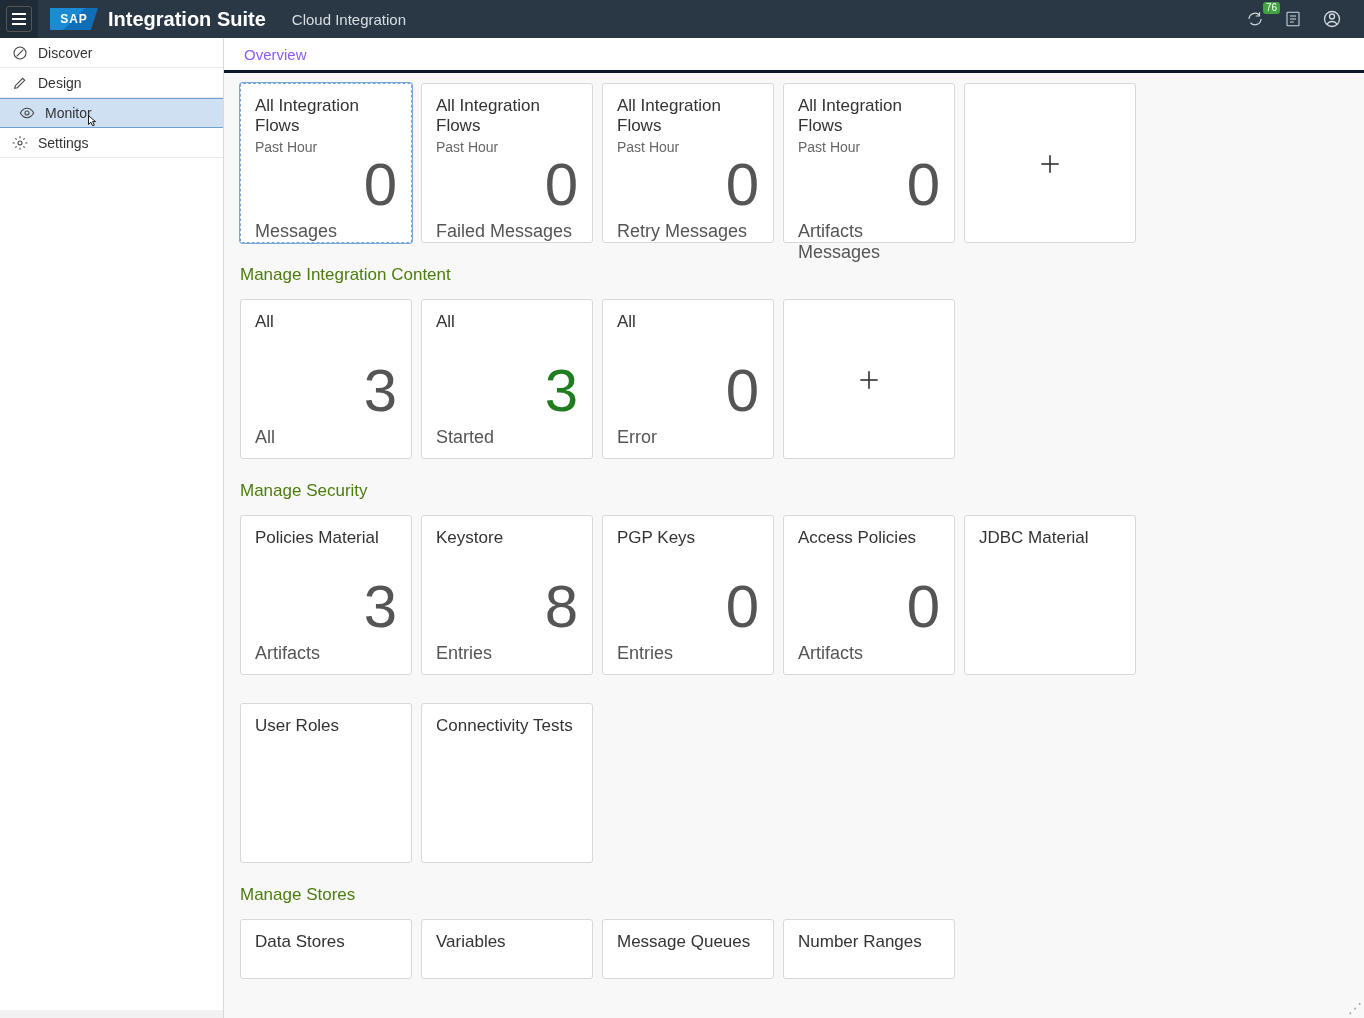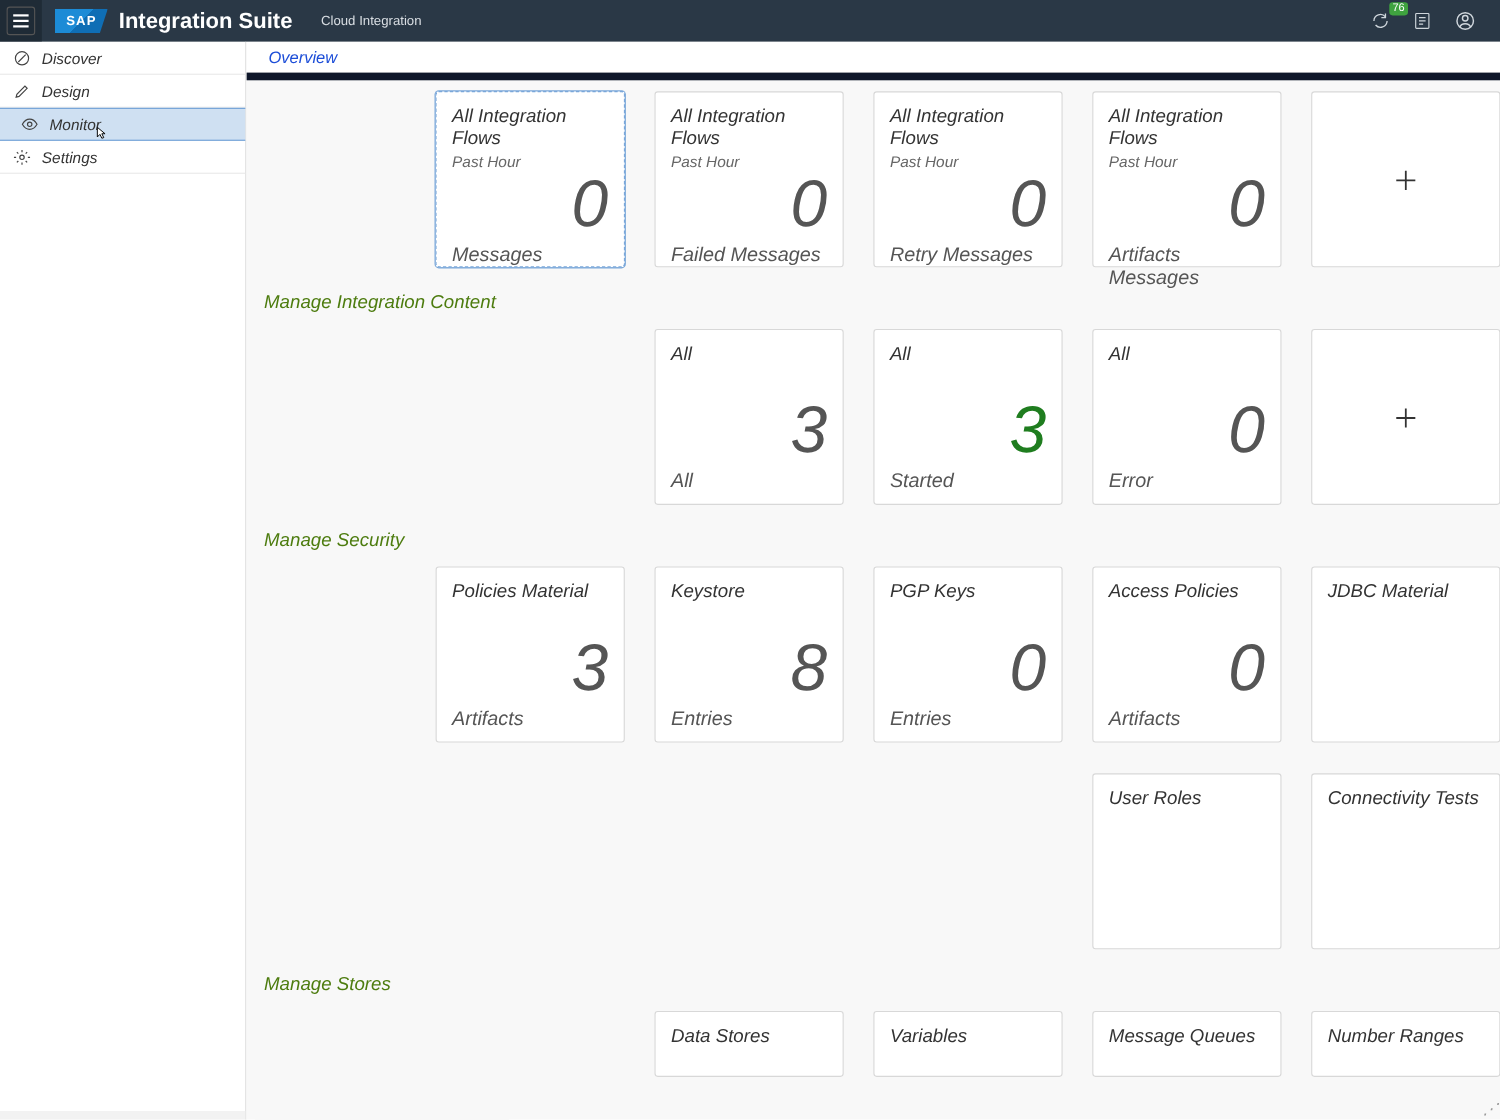--- a/index.html
+++ b/index.html
@@ -33,36 +33,36 @@
 
   .sap-logo {
     margin-left: 12px;
     width: 48px; height: 22px;
     background: linear-gradient(135deg, #1c8bd6 0%, #1c8bd6 50%, #0f6eb5 50%, #0f6eb5 100%);
     display:flex; align-items:center; justify-content:center;
     font-weight:bold; font-size:12px; letter-spacing:1px;
     clip-path: polygon(0 0, 100% 0, 85% 100%, 0 100%);
   }
   .suite-title { margin-left: 10px; font-size: 20px; font-weight: bold; }
-  .app-title { margin-left: 26px; font-size: 12px; color: #d9dee3; }
+  .app-title { margin-left: 26px; font-size: 15px; color: #d9dee3; }
   .header-spacer { flex: 1; }
   .header-icon {
     width: 30px; height: 30px;
     display:flex; align-items:center; 
     margin-left: 8px; cursor:pointer; color:#cfd6dc;
     position:relative;
   }
   .notif-badge {
     position:absolute; top:-2px; right:-4px;
     background:#3fa33f; color:#fff; font-size:10px;
     padding:1px 3px; border-radius:3px; line-height:1;
   }
 
   
-  .main-row { flex:1; display:flex; min-height:0;font-style:italic; }
+  .main-row { flex:1; display:flex; min-height:0; }
 
   
   .sidebar {
     width: 224px;
     border-right: 1px solid #d9d9d9;
     background:#fff;
     display:flex; flex-direction:column;
     flex-shrink:0;
   }
   .nav-item {
@@ -85,37 +85,36 @@
     position:absolute; left:85px; top:14px;
     font-size:14px; color:#000; pointer-events:none;
   }
   .sidebar-spacer { flex:1; }
   .sidebar-scroll { height:8px; background:#f2f2f2; }
 
   
   .content { flex:1; background:#f8f8f8; overflow:auto; position:relative; }
   .overview-bar {
     height: 35px; background:#fff;
-    border-bottom:7px solid #0f172a;
+    border-bottom:3px solid #0f172a;
     display:flex; align-items:center;
-    padding-left:20px; font-size:15px; color:#1d4ed8;
+    padding-left:20px; font-size:15px; color:#8b5cf6;
   }
   .sections { padding: 6px 0 30px 0; }
   .section-title {
     font-size: 17px; color:#4d7c0f;
     padding: 22px 0 10px 16px;
     display:none;
   }
   .section-title.visible { display:block; }
   .tile-row {
     display:flex; flex-wrap:wrap;
     padding-left:16px;
-    gap: 27px;
+    gap: 9px;
     margin-top:4px;
-    justify-content:flex-end;
   }
   .tile-row.security-extra { margin-top: 28px; }
   .tile {
     width: 172px; height:160px;
     background:#fff;
     border:1px solid #d8d8d8;
     border-radius:3px;
     display:flex; flex-direction:column;
     padding:12px 14px 10px 14px;
     cursor:pointer;

